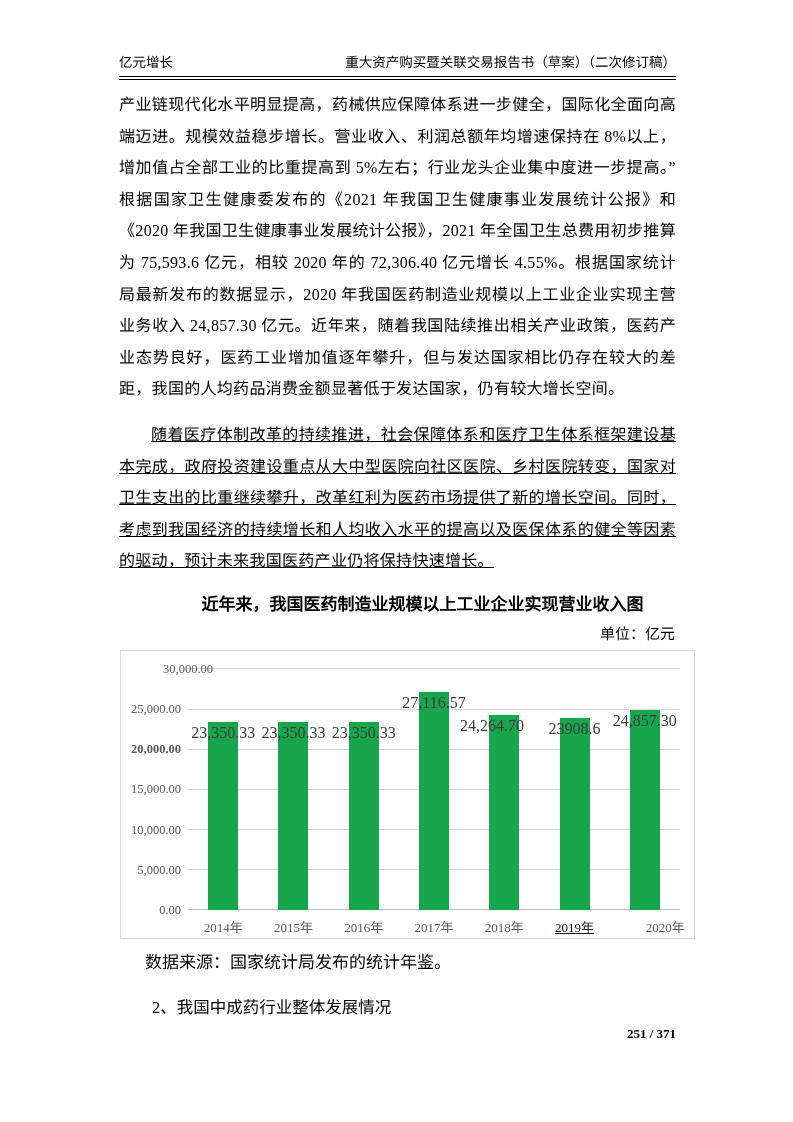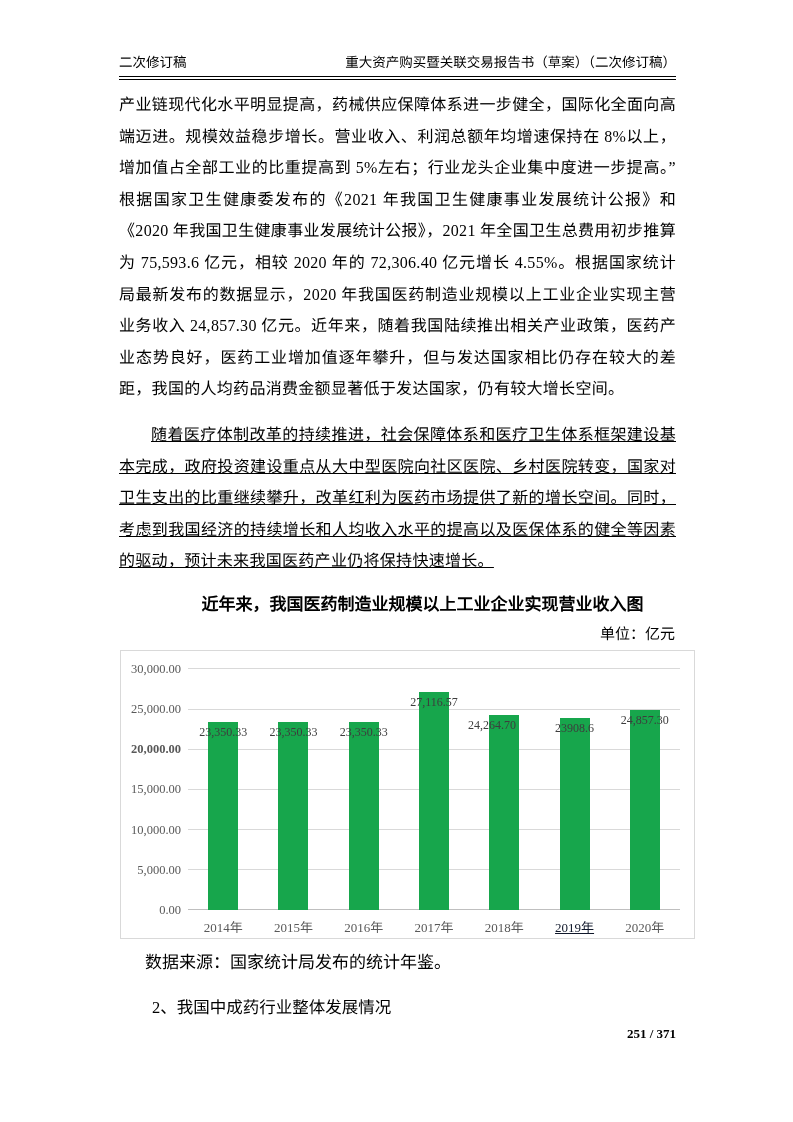--- a/index.html
+++ b/index.html
@@ -22,37 +22,37 @@
   .chart-frame{
     position:relative;margin-top:6px;margin-left:1px;width:573px;height:287px;
     border:1px solid #d9d9d9;background:#fff;
     font-family:"Liberation Serif","DejaVu Serif",serif;
   }
   .gridline{position:absolute;height:1px;background:#d9d9d9;}
   .gridline.axis-line{background:#bfbfbf;}
   .ytick{position:absolute;left:6px;width:54px;text-align:right;
     font-size:12.5px;color:#595959;line-height:16px;}
   .bar{position:absolute;width:30px;}
-  .vlabel{position:absolute;width:90px;text-align:center;font-size:12px;
+  .vlabel{position:absolute;width:90px;text-align:center;font-size:16px;
     color:#3d3d3d;line-height:15px;white-space:nowrap;}
   .xtick{position:absolute;width:80px;text-align:center;font-size:13px;
     color:#595959;line-height:18px;}
   .source-note{margin-top:14px;padding-left:26px;font-size:17px;line-height:20px;}
   .section-heading{margin-top:24px;padding-left:33px;font-size:16.5px;line-height:22px;}
   .page-footer{position:absolute;left:119px;top:1026px;width:557px;text-align:right;
     font-weight:bold;font-size:13px;font-family:"Liberation Serif","DejaVu Serif",serif;}
 </style>
 </head>
 <body>
 
 <div class="page">
   <div class="content">
 
     <div class="page-header">
-      <span>二次修订稿</span>
+      <span>亿元增长</span>
       <span>重大资产购买暨关联交易报告书（草案）（二次修订稿）</span>
     </div>
     <div class="header-rule"></div>
 
     <p class="body-par">产业链现代化水平明显提高，药械供应保障体系进一步健全，国际化全面向高端迈进。规模效益稳步增长。营业收入、利润总额年均增速保持在 8%以上，增加值占全部工业的比重提高到 5%左右；行业龙头企业集中度进一步提高。”根据国家卫生健康委发布的《2021 年我国卫生健康事业发展统计公报》和《2020 年我国卫生健康事业发展统计公报》，2021 年全国卫生总费用初步推算为 75,593.6 亿元，相较 2020 年的 72,306.40 亿元增长 4.55%。根据国家统计局最新发布的数据显示，2020 年我国医药制造业规模以上工业企业实现主营业务收入 24,857.30 亿元。近年来，随着我国陆续推出相关产业政策，医药产业态势良好，医药工业增加值逐年攀升，但与发达国家相比仍存在较大的差距，我国的人均药品消费金额显著低于发达国家，仍有较大增长空间。</p>
     <p class="body-par indent">随着医疗体制改革的持续推进，社会保障体系和医疗卫生体系框架建设基本完成，政府投资建设重点从大中型医院向社区医院、乡村医院转变，国家对卫生支出的比重继续攀升，改革红利为医药市场提供了新的增长空间。同时，考虑到我国经济的持续增长和人均收入水平的提高以及医保体系的健全等因素的驱动，预计未来我国医药产业仍将保持快速增长。</p>
 
     <div class="chart-title">近年来，我国医药制造业规模以上工业企业实现营业收入图</div>
     <div class="chart-unit">单位：亿元</div>
 
@@ -63,42 +63,42 @@
         <div class="ytick" style="top: 210.833px; color: rgb(89, 89, 89);">5,000.00</div>
         <div class="gridline" style="top: 178.167px; left: 67px; width: 492px; background: rgb(217, 217, 217);"></div>
         <div class="ytick" style="top: 170.667px; color: rgb(89, 89, 89);">10,000.00</div>
         <div class="gridline" style="top: 138px; left: 67px; width: 492px; background: rgb(217, 217, 217);"></div>
         <div class="ytick" style="top: 130.5px; color: rgb(89, 89, 89);">15,000.00</div>
         <div class="gridline" style="top: 97.8333px; left: 67px; width: 492px; background: rgb(217, 217, 217);"></div>
         <div class="ytick" style="top: 90.3333px; color: rgb(89, 89, 89); font-weight: bold;">20,000.00</div>
         <div class="gridline" style="top: 57.6667px; left: 67px; width: 492px; background: rgb(217, 217, 217);"></div>
         <div class="ytick" style="top: 50.1667px; color: rgb(89, 89, 89);">25,000.00</div>
         <div class="gridline" style="top: 17.5px; left: 67px; width: 492px; background: rgb(217, 217, 217);"></div>
-        <div class="ytick" style="top: 10px; color: rgb(89, 89, 89);">30,000.00</div>
+        <div class="ytick" style="top: 10px; color: rgb(89, 89, 89); margin-left: 32px;">30,000.00</div>
         <div class="bar" style="left: 87.1429px; top: 71.419px; height: 187.581px; background: rgb(23, 166, 76);"></div>
         <div class="vlabel" style="left: 57.1429px; top: 74.419px;">23,350.33</div>
         <div class="xtick" style="left: 62.1429px; top: 268px; color: rgb(89, 89, 89);">2014年</div>
         <div class="bar" style="left: 157.429px; top: 71.419px; height: 187.581px; background: rgb(23, 166, 76);"></div>
         <div class="vlabel" style="left: 127.429px; top: 74.419px;">23,350.33</div>
         <div class="xtick" style="left: 132.429px; top: 268px; color: rgb(89, 89, 89);">2015年</div>
         <div class="bar" style="left: 227.714px; top: 71.419px; height: 187.581px; background: rgb(23, 166, 76);"></div>
         <div class="vlabel" style="left: 197.714px; top: 74.419px;">23,350.33</div>
         <div class="xtick" style="left: 202.714px; top: 268px; color: rgb(89, 89, 89);">2016年</div>
         <div class="bar" style="left: 298px; top: 41.1636px; height: 217.836px; background: rgb(23, 166, 76);"></div>
         <div class="vlabel" style="left: 268px; top: 44.1636px;">27,116.57</div>
         <div class="xtick" style="left: 273px; top: 268px; color: rgb(89, 89, 89);">2017年</div>
         <div class="bar" style="left: 368.286px; top: 64.0736px; height: 194.926px; background: rgb(23, 166, 76);"></div>
         <div class="vlabel" style="left: 326px; top: 67.0736px;">24,264.70</div>
         <div class="xtick" style="left: 343.286px; top: 268px; color: rgb(89, 89, 89);">2018年</div>
         <div class="bar" style="left: 438.571px; top: 66.9342px; height: 192.066px; background: rgb(23, 166, 76);"></div>
         <div class="vlabel" style="left: 408.571px; top: 69.9342px;">23908.6</div>
         <div class="xtick" style="left: 413.571px; top: 268px; color: #0f172a; text-decoration: underline;">2019年</div>
         <div class="bar" style="left: 508.857px; top: 59.313px; height: 199.687px; background: rgb(23, 166, 76);"></div>
         <div class="vlabel" style="left: 478.857px; top: 62.313px;">24,857.30</div>
-        <div class="xtick" style="left: 483.857px; top: 268px; color: rgb(89, 89, 89);">2020年</div>
+        <div class="xtick" style="left: 483.857px; top: 268px; color: rgb(89, 89, 89); text-align: right;">2020年</div>
       </div>
 
     <div class="source-note">数据来源：国家统计局发布的统计年鉴。</div>
     <div class="section-heading">2、我国中成药行业整体发展情况</div>
   </div>
 
   <div class="page-footer">251 / 371</div>
 </div>
 
 </body></html>

